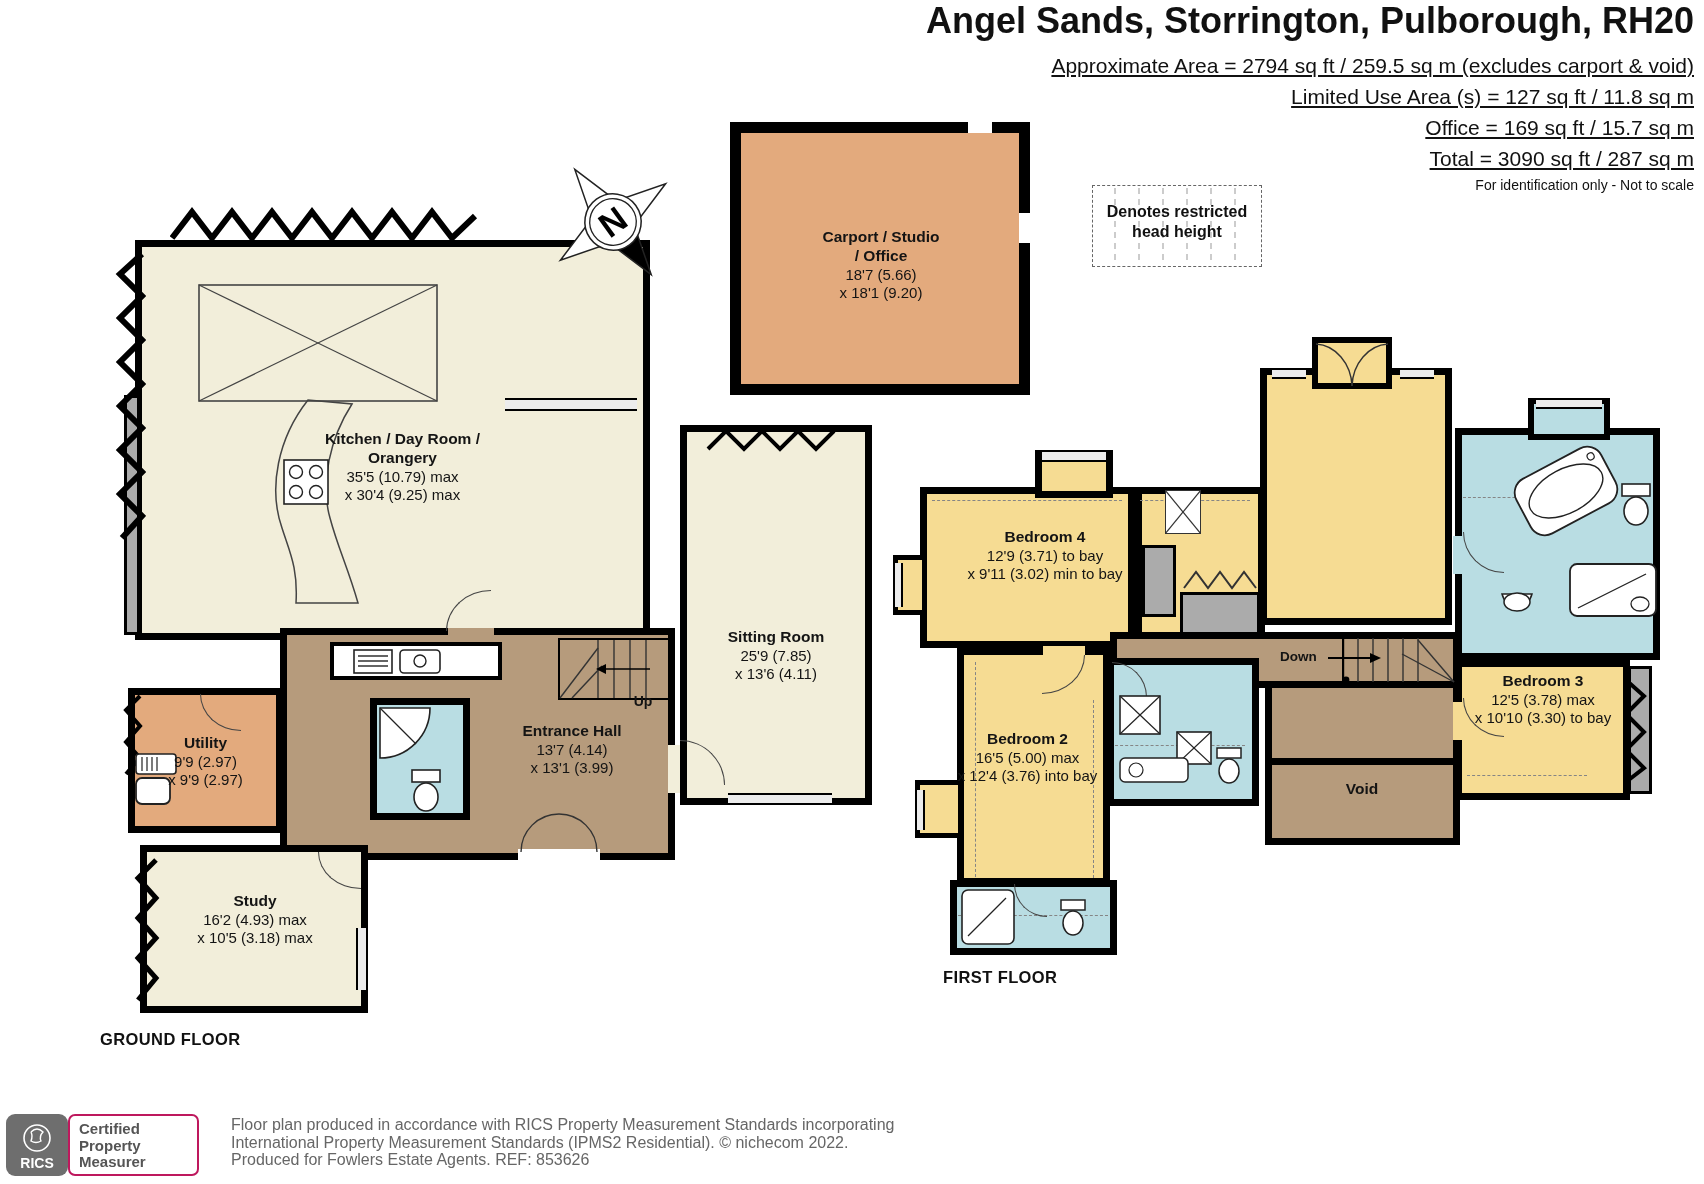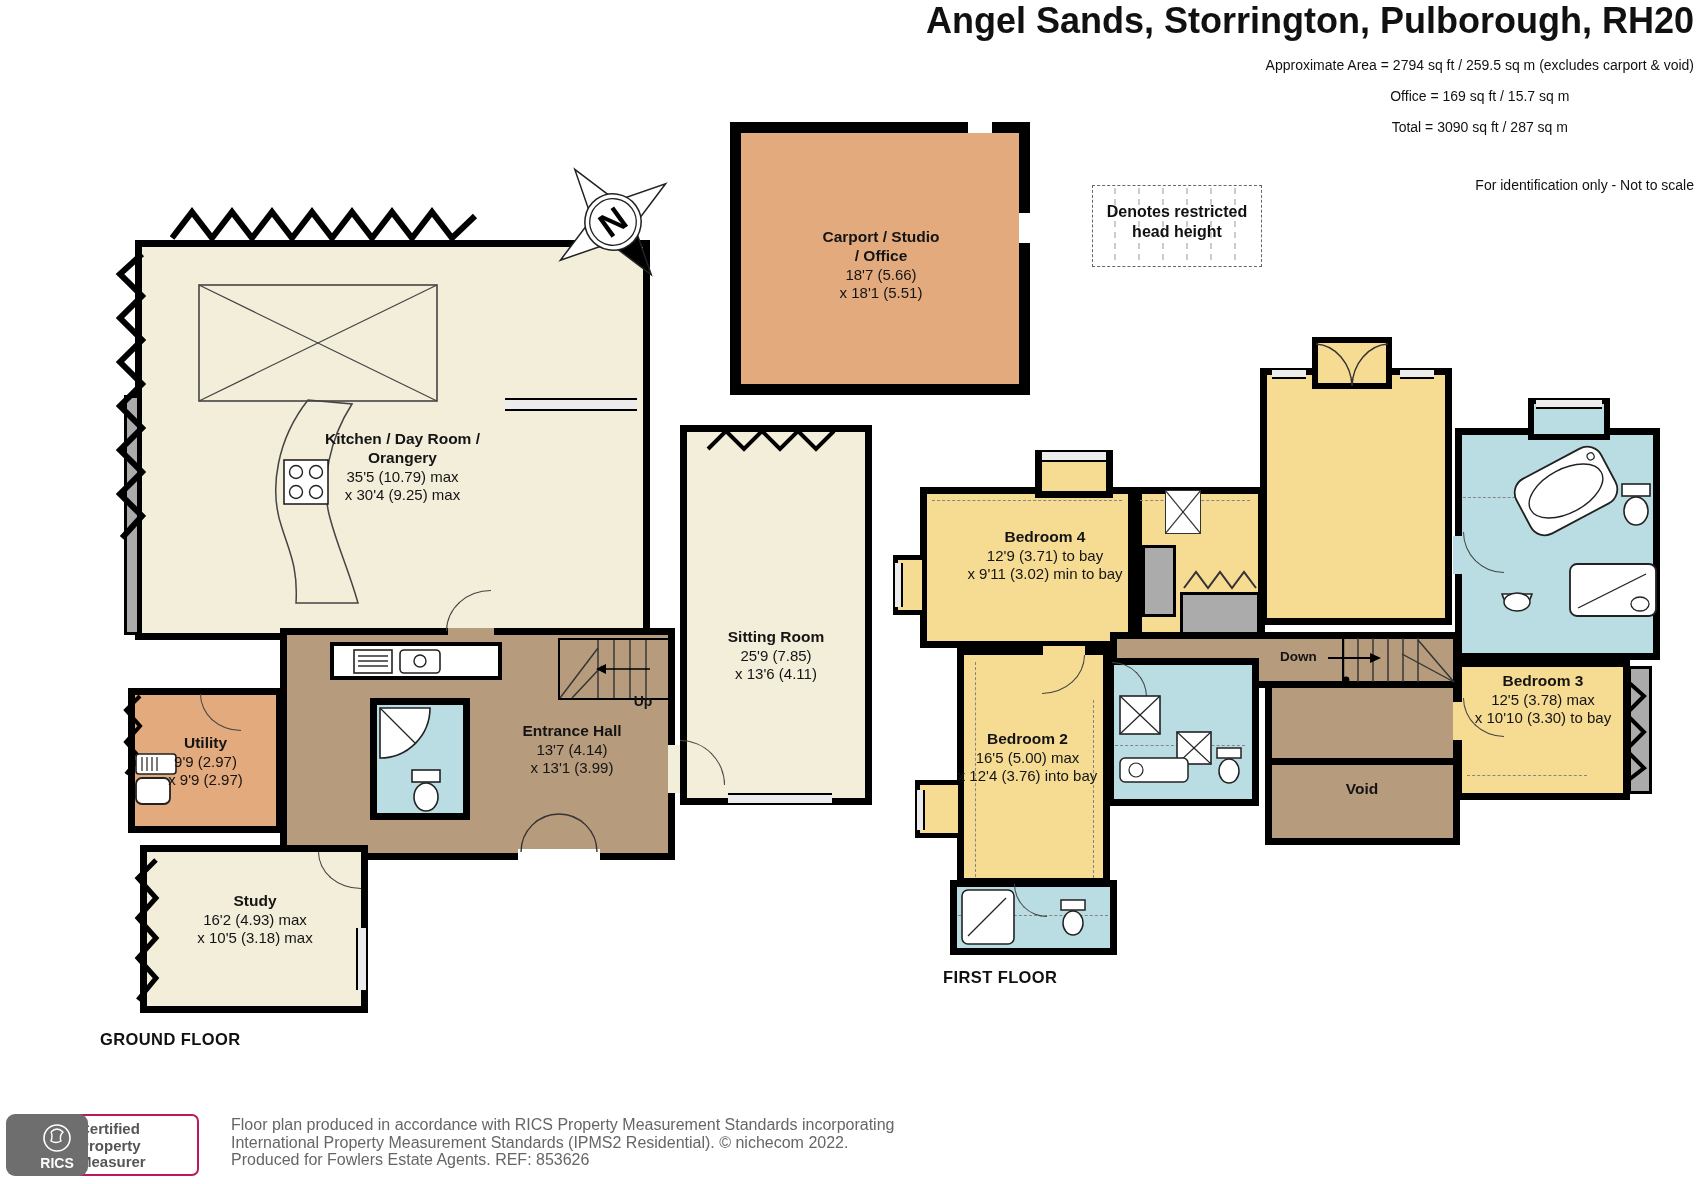--- a/index.html
+++ b/index.html
@@ -15,50 +15,51 @@
   .brown{background:#b69b7c;}
   .blue{background:#b9dde3;}
   .grayblk{position:absolute;box-sizing:border-box;background:#ababab;border:3px solid #000;}
   
   .rlabel{position:absolute;text-align:center;line-height:1.22;z-index:30;color:#141414;}
   .rname{font-weight:bold;font-size:15.5px;}
   .rdim{font-size:15px;}
   .floorlabel{position:absolute;font-weight:bold;font-size:16.5px;letter-spacing:.4px;z-index:40;}
   
   .title{position:absolute;top:0;right:10px;font-size:36px;font-weight:bold;white-space:nowrap;}
-  .sub{position:absolute;top:50px;right:10px;text-align:center;font-size:14px;line-height:31px;}
+  .sub{position:absolute;top:50px;right:10px;text-align:right;font-size:21px;line-height:31px;text-decoration:underline;}
   .note{position:absolute;top:177px;right:10px;font-size:14px;}
   
   .legend{position:absolute;left:1092px;top:185px;width:170px;height:82px;box-sizing:border-box;
           border:1.6px dashed #666;text-align:center;z-index:5;}
   .legend .txt{position:relative;margin-top:16px;font-weight:bold;font-size:16px;line-height:1.25;z-index:2;}
   .legend svg{position:absolute;left:0;top:0;z-index:1;}
   
   .dash{position:absolute;border-top:1.6px dashed #858585;z-index:12;}
   .dashv{position:absolute;border-left:1.6px dashed #858585;z-index:12;}
   .win{position:absolute;background:#ececec;border-top:2.5px solid #000;border-bottom:2.5px solid #000;box-sizing:border-box;z-index:14;}
   .winv{position:absolute;background:#ececec;border-left:2.5px solid #000;border-right:2.5px solid #000;box-sizing:border-box;z-index:14;}
   .arc{position:absolute;z-index:16;}
   .gap{position:absolute;z-index:15;}
   svg.icon{position:absolute;z-index:18;}
   
-  .f-logo{position:absolute;left:6px;top:1114px;width:62px;height:62px;background:#6e6e6e;border-radius:9px;z-index:5;padding-left:20px;}
+  .f-logo{position:absolute;left:6px;top:1114px;width:62px;height:62px;background:#6e6e6e;border-radius:9px;z-index:5;}
   .f-badge{position:absolute;left:68px;top:1114px;width:131px;height:62px;box-sizing:border-box;
            border:2px solid #be185d;border-radius:7px;background:#fff;}
   .f-badge .btxt{margin:5px 0 0 9px;font-weight:bold;font-size:15px;line-height:16.5px;color:#555;width:95px;}
   .f-text{position:absolute;left:231px;top:1116px;font-size:16px;line-height:17.5px;color:#666;}
 </style>
 </head>
 <body>
 
 <div id="page">
 
   <div class="title">Angel Sands, Storrington, Pulborough, RH20</div>
   <div class="sub">
     <div>Approximate Area = 2794 sq ft / 259.5 sq m (excludes carport &amp; void)</div>
+    <div>Limited Use Area (s) = 127 sq ft / 11.8 sq m</div>
     <div>Office = 169 sq ft / 15.7 sq m</div>
     <div>Total = 3090 sq ft / 287 sq m</div>
   </div>
   <div class="note">For identification only - Not to scale</div>
 
   <div class="legend">
     <svg width="167" height="79">
       <g stroke="#999" stroke-width="1" stroke-dasharray="6 5">
         <line x1="22" y1="2" x2="22" y2="77"></line>
           <line x1="46" y1="2" x2="46" y2="77"></line>
@@ -84,21 +85,21 @@
       <text x="60" y="71" text-anchor="middle" font-size="32" font-weight="bold" font-family="Liberation Sans, sans-serif">N</text>
     </g>
   </svg>
 
   <div class="room orange thick" style="left:730px;top:122px;width:300px;height:273px"></div>
   <div class="gap" style="left:968px;top:122px;width:24px;height:11px;background:#fff"></div>
   <div class="gap" style="left:1019px;top:213px;width:11px;height:30px;background:#fff"></div>
   <div class="rlabel" style="left:821px;top:228px;width:120px">
     <div class="rname">Carport / Studio / Office</div>
     <div class="rdim">18'7 (5.66)</div>
-    <div class="rdim">x 18'1 (5.51)</div>
+    <div class="rdim">x 18'1 (9.20)</div>
   </div>
 
   <div class="room cream" style="left:135px;top:240px;width:515px;height:400px"></div>
 
   <svg class="icon" style="left:170px;top:206px" width="310" height="36">
     <polyline points="2,32 22,6 42,32 62,6 82,32 102,6 122,32 142,6 162,32 182,6 202,32 222,6 242,32 262,6 282,32 305,10" fill="none" stroke="#000" stroke-width="6"></polyline>
   </svg>
   <svg class="icon" style="left:114px;top:252px" width="32" height="290">
     <polyline points="28,2 6,22 28,44 6,66 28,88 6,110 28,132 6,154 28,176 6,198 28,220 6,242 28,264 8,286" fill="none" stroke="#000" stroke-width="6"></polyline>
   </svg>

